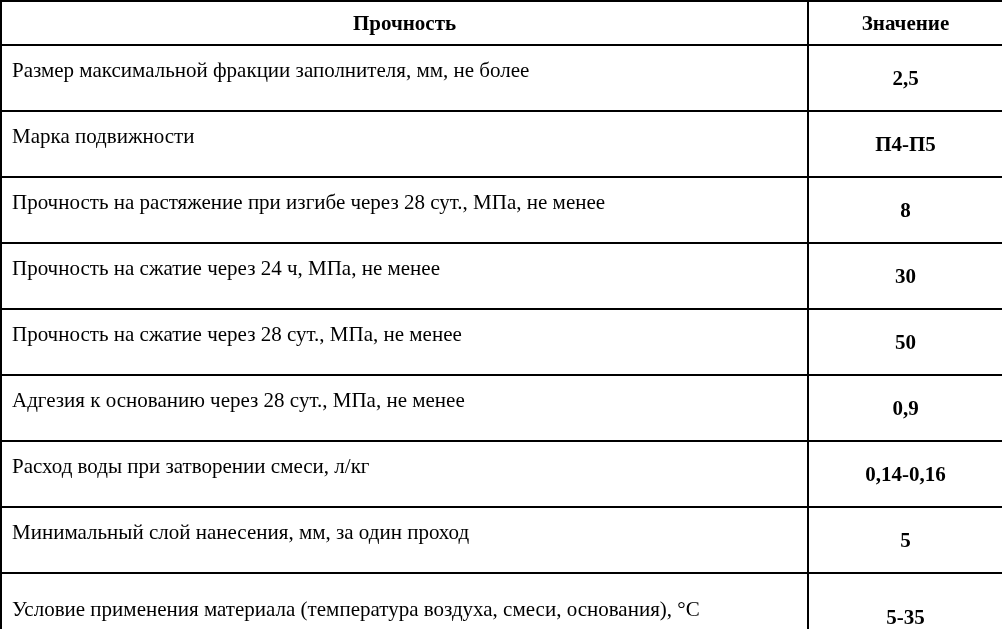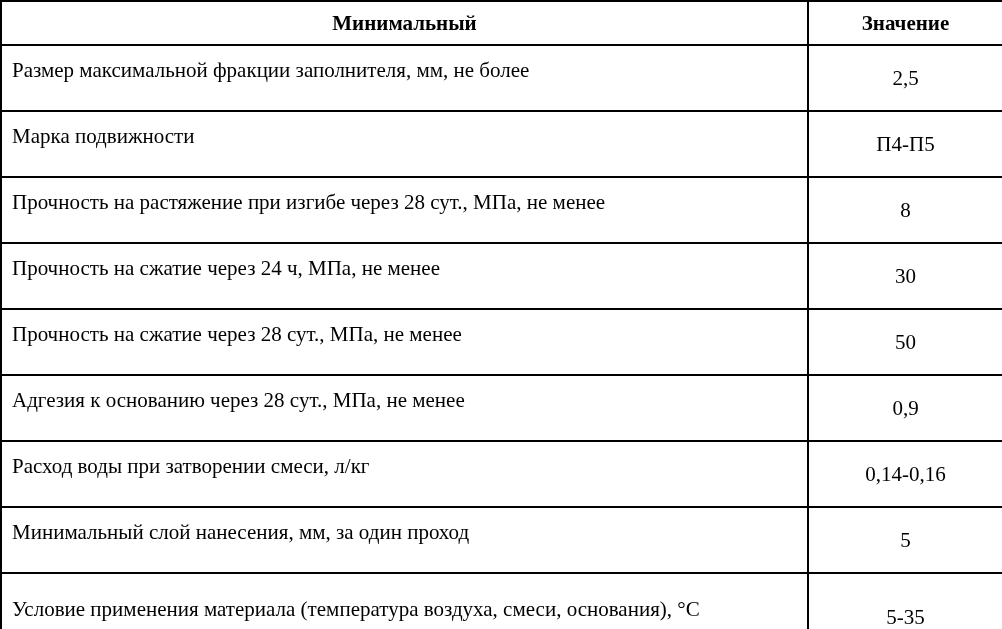--- a/index.html
+++ b/index.html
@@ -39,39 +39,40 @@
     text-align: left;
     vertical-align: middle;
     padding: 4px 8px 20px 10px;
     height: 40px;
     line-height: 1.35;
   }
   table.specs td.value {
     text-align: center;
     vertical-align: middle;
     height: 40px;
+    font-weight: bold;
   }
   table.specs tr.tall td {
     height: 62px;
   }
   col.col-indicator { width: 807px; }
   col.col-value     { width: 195px; }
 </style>
 </head>
 <body>
 
 <div class="page">
   <table class="specs">
     <colgroup>
       <col class="col-indicator">
       <col class="col-value">
     </colgroup>
     <thead>
       <tr>
-        <th>Минимальный</th>
+        <th>Прочность</th>
         <th>Значение</th>
       </tr>
     </thead>
     <tbody id="specs-body">
   <tr>
     <td class="indicator">Размер максимальной фракции заполнителя, мм, не более</td>
     <td class="value">2,5</td>
   </tr>
 
   <tr>

